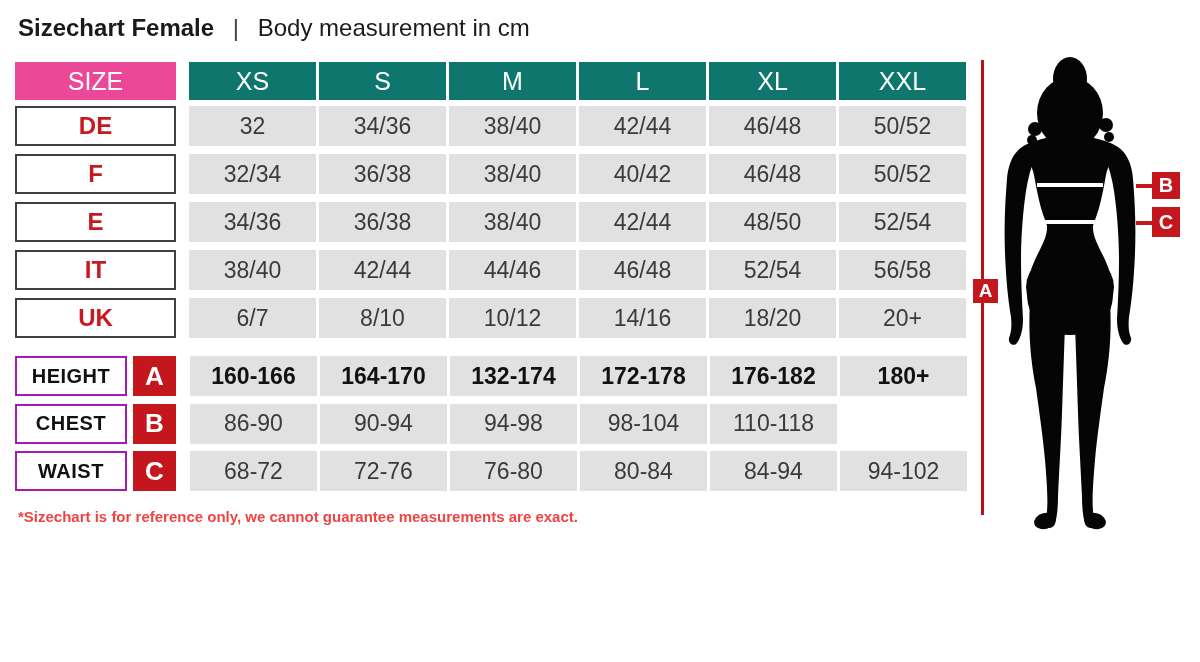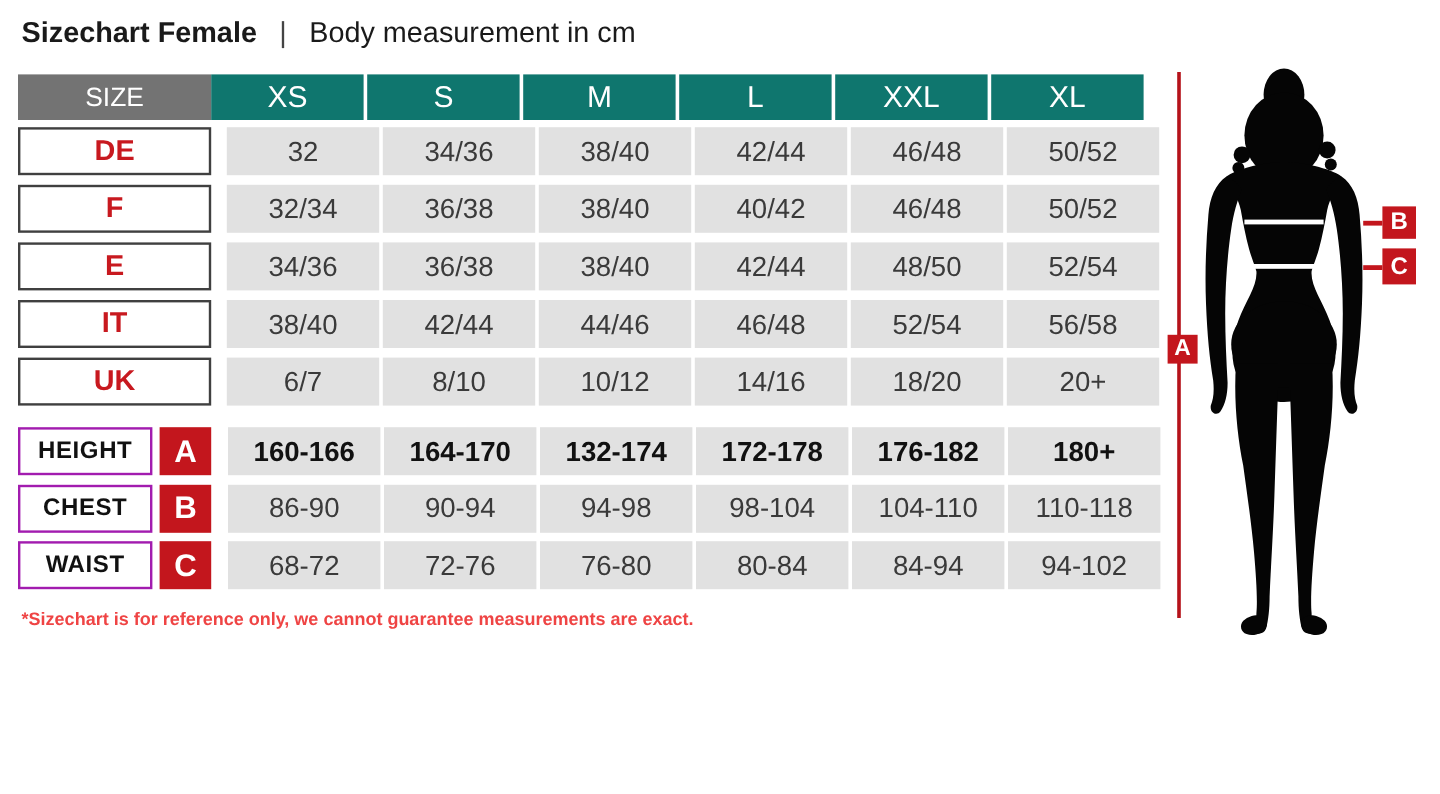--- a/index.html
+++ b/index.html
@@ -6,21 +6,21 @@
   body{
     width:1200px;height:662px;position:relative;background:#ffffff;
     font-family:"Liberation Sans",sans-serif;overflow:hidden;
   }
   .title-bar{position:absolute;left:18px;top:14px;white-space:nowrap;font-size:24px;color:#1a1a1a;}
   .title-main{font-weight:bold;}
   .title-sep{font-weight:300;color:#444;margin:0 12px;}
   .title-sub{font-weight:normal;}
 
   .hdr-row{position:absolute;left:15px;top:62px;height:38px;display:flex;}
-  .hdr-label{width:161px;height:38px;background:#737373;color:#fff;display:flex;align-items:center;justify-content:center;font-size:22px;}
+  .hdr-label{width:161px;height:38px;background:#ec4899;color:#fff;display:flex;align-items:center;justify-content:center;font-size:25px;margin-right:13px;}
   .hdr-cell{width:127px;height:38px;background:#0f766e;color:#fff;display:flex;align-items:center;justify-content:center;font-size:25px;margin-right:3px;}
 
   .t-row{position:absolute;left:15px;height:40px;display:flex;}
   .lbl-box{box-sizing:border-box;width:161px;height:40px;background:#fff;border:2px solid #404040;
     display:flex;align-items:center;justify-content:center;
     color:#c8191f;font-weight:bold;font-size:24px;margin-right:13px;}
   .m-lbl-box{box-sizing:border-box;width:112px;height:40px;background:#fff;border:2px solid #a21caf;
     display:flex;align-items:center;justify-content:center;
     color:#111;font-weight:bold;font-size:20px;letter-spacing:0.5px;margin-right:6px;}
   .m-marker{width:43px;height:40px;background:#c3161d;color:#fff;font-weight:bold;font-size:26px;
@@ -52,22 +52,22 @@
   <span class="title-sub">Body measurement in cm</span>
 </div>
 
 <div class="hdr-row">
   <div class="hdr-label">SIZE</div>
   <div id="header-cells" style="display:flex;">
       <div class="hdr-cell">XS</div>
       <div class="hdr-cell">S</div>
       <div class="hdr-cell">M</div>
       <div class="hdr-cell">L</div>
+      <div class="hdr-cell">XL</div>
       <div class="hdr-cell">XXL</div>
-      <div class="hdr-cell">XL</div>
     </div>
 </div>
 
 <div id="size-rows">
     <div class="t-row" style="top: 106px;">
       <div class="lbl-box">DE</div>
       <div class="d-cell">32</div>
       <div class="d-cell">34/36</div>
       <div class="d-cell">38/40</div>
       <div class="d-cell">42/44</div>
@@ -122,21 +122,20 @@
       <div class="d-cell bold">176-182</div>
       <div class="d-cell bold">180+</div>
     </div>
     <div class="t-row" style="top: 403.5px;">
       <div class="m-lbl-box">CHEST</div>
       <div class="m-marker">B</div>
       <div class="d-cell">86-90</div>
       <div class="d-cell">90-94</div>
       <div class="d-cell">94-98</div>
       <div class="d-cell">98-104</div>
-      <div class="d-cell">104-110</div>
       <div class="d-cell">110-118</div>
     </div>
     <div class="t-row" style="top: 451px;">
       <div class="m-lbl-box">WAIST</div>
       <div class="m-marker">C</div>
       <div class="d-cell">68-72</div>
       <div class="d-cell">72-76</div>
       <div class="d-cell">76-80</div>
       <div class="d-cell">80-84</div>
       <div class="d-cell">84-94</div>

